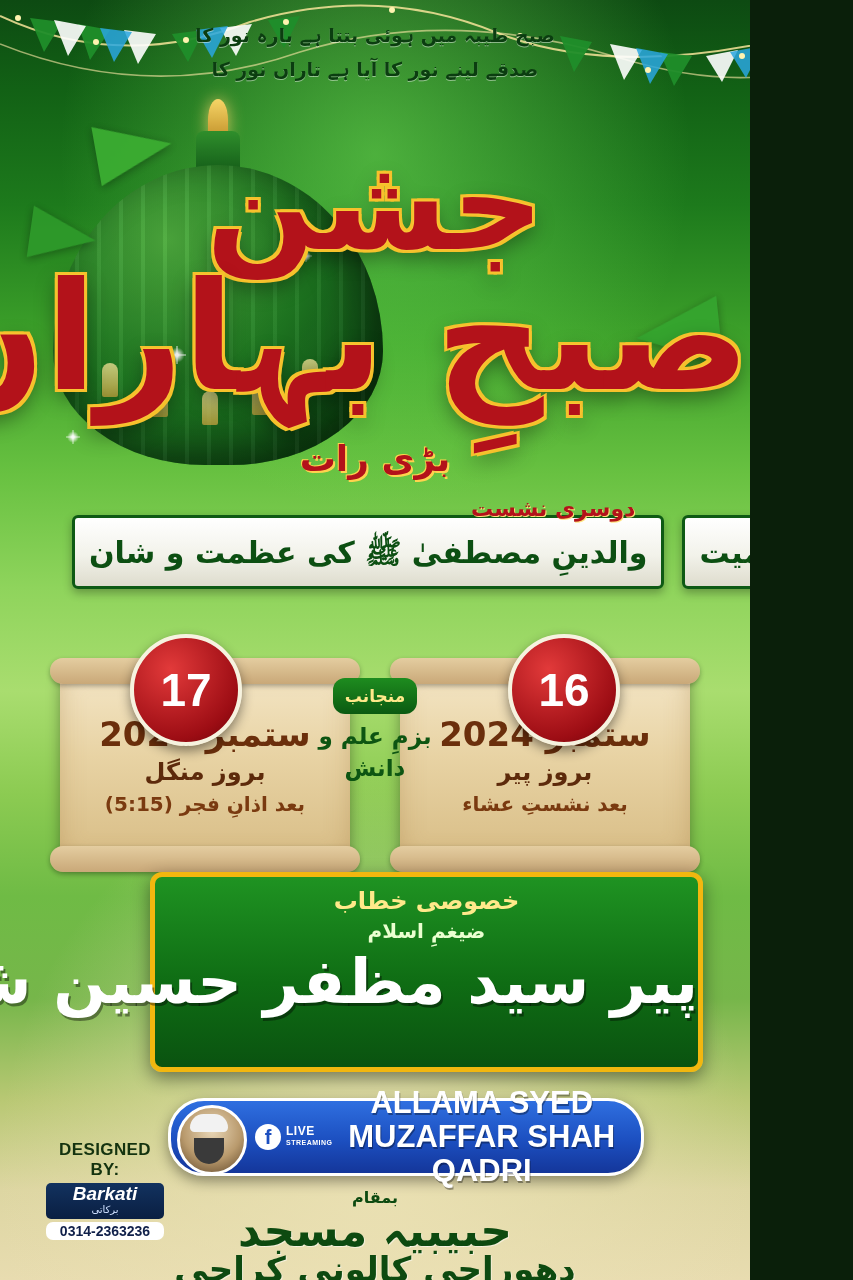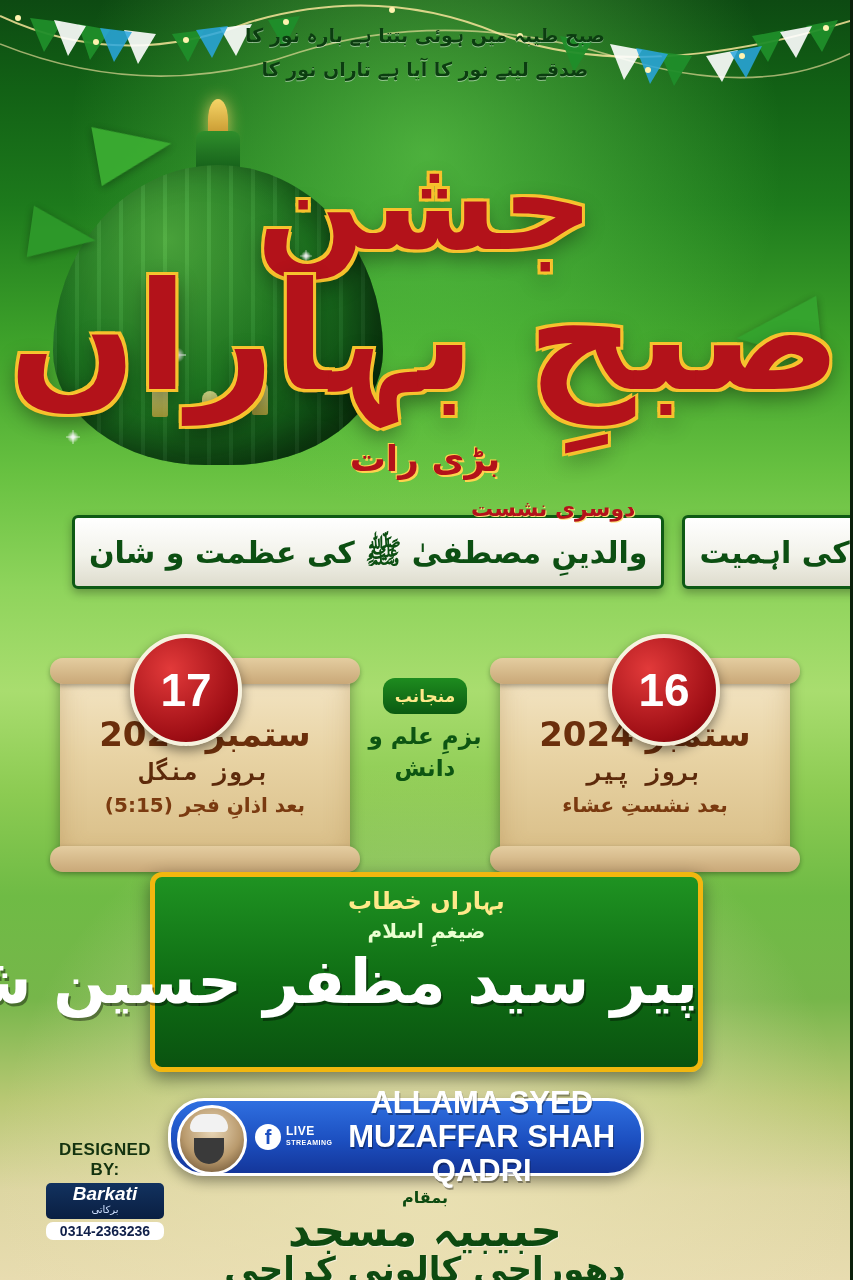--- a/index.html
+++ b/index.html
@@ -5,21 +5,21 @@
   html, body {
     margin: 0;
     padding: 0;
     background: #0a1f0a;
   }
   body {
     font-family: "Liberation Sans", sans-serif;
   }
   .poster {
     position: relative;
-    width: 850px;
+    width: 750px;
     height: 1280px;
     overflow: hidden;
     background:
       radial-gradient(ellipse 60% 40% at 50% 12%, rgba(120,230,90,0.55), rgba(0,0,0,0) 70%),
       radial-gradient(ellipse 70% 45% at 50% 92%, rgba(235,225,180,0.9), rgba(0,0,0,0) 72%),
       linear-gradient(180deg,
         #0d4a12 0%,
         #126115 7%,
         #1d7a1c 16%,
         #3fa32b 27%,
@@ -246,21 +246,20 @@
   .scroll-date {
     font-size: 34px;
     font-weight: bold;
     line-height: 40px;
     color: #6b2f0c;
   }
   .scroll-day {
     font-size: 24px;
     font-weight: bold;
     margin-top: 4px;
-    font-family: Liberation Mono, monospace;
   }
   .scroll-time {
     font-size: 20px;
     font-weight: bold;
     margin-top: 6px;
     color: #7a3a10;
   }
 
   .daynum {
     position: absolute;
@@ -581,21 +580,21 @@
     <div class="daynum daynum-right">16</div>
 
     <div class="center-badge urdu">
       <span class="tag">منجانب</span>
       <div>بزمِ علم و</div>
       <div>دانش</div>
     </div>
   </div>
 
   <div class="speaker-panel">
-    <div class="speaker-label urdu">بہاراں خطاب</div>
+    <div class="speaker-label urdu">خصوصی خطاب</div>
     <div class="speaker-sub urdu">ضیغمِ اسلام</div>
     <div class="speaker-name urdu">پیر سید مظفر حسین شاہ قادری</div>
   </div>
 
   <div class="designer">
     <div class="designer-title">DESIGNED BY:</div>
     <div class="designer-box">
       <div class="designer-name">Barkati</div>
       <div class="designer-sub urdu">برکاتی</div>
     </div>

